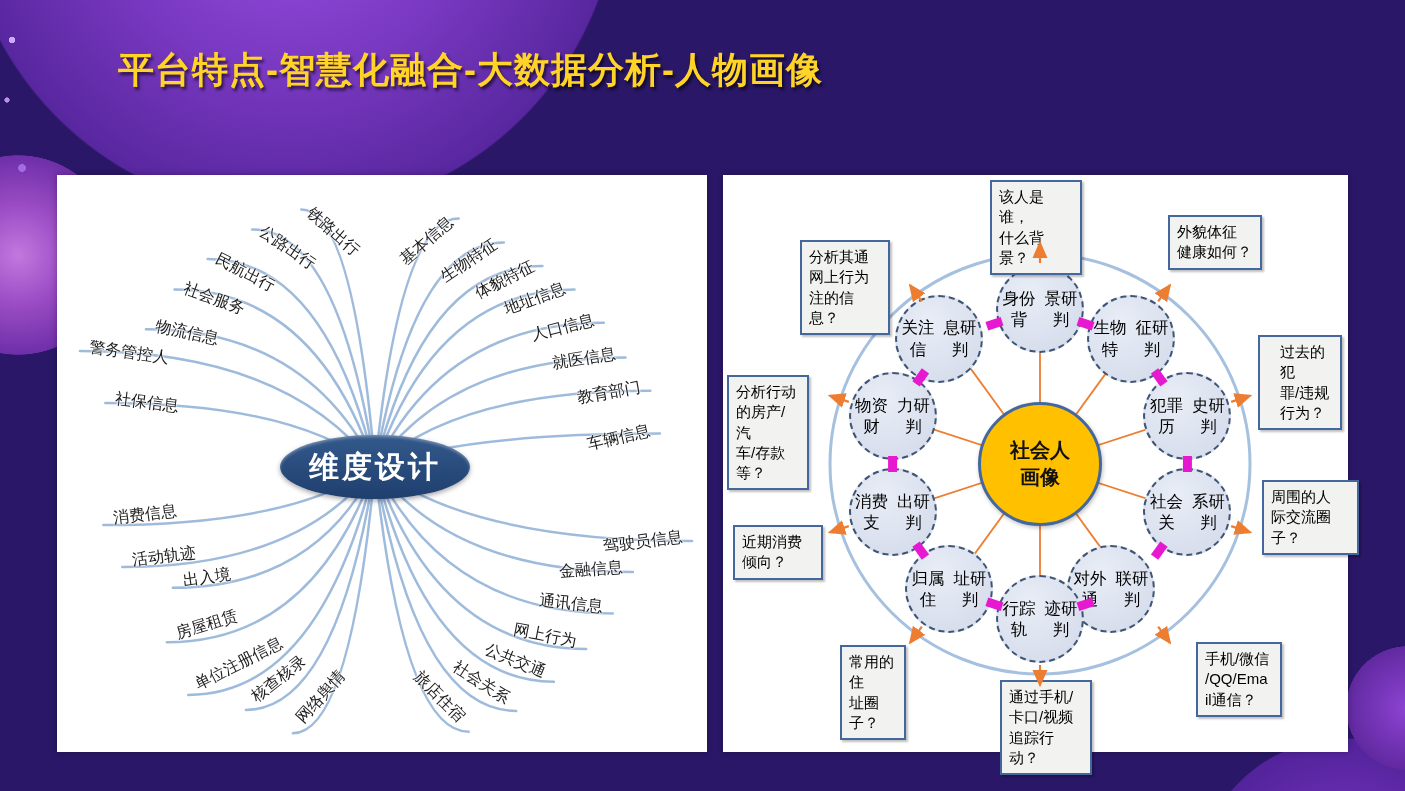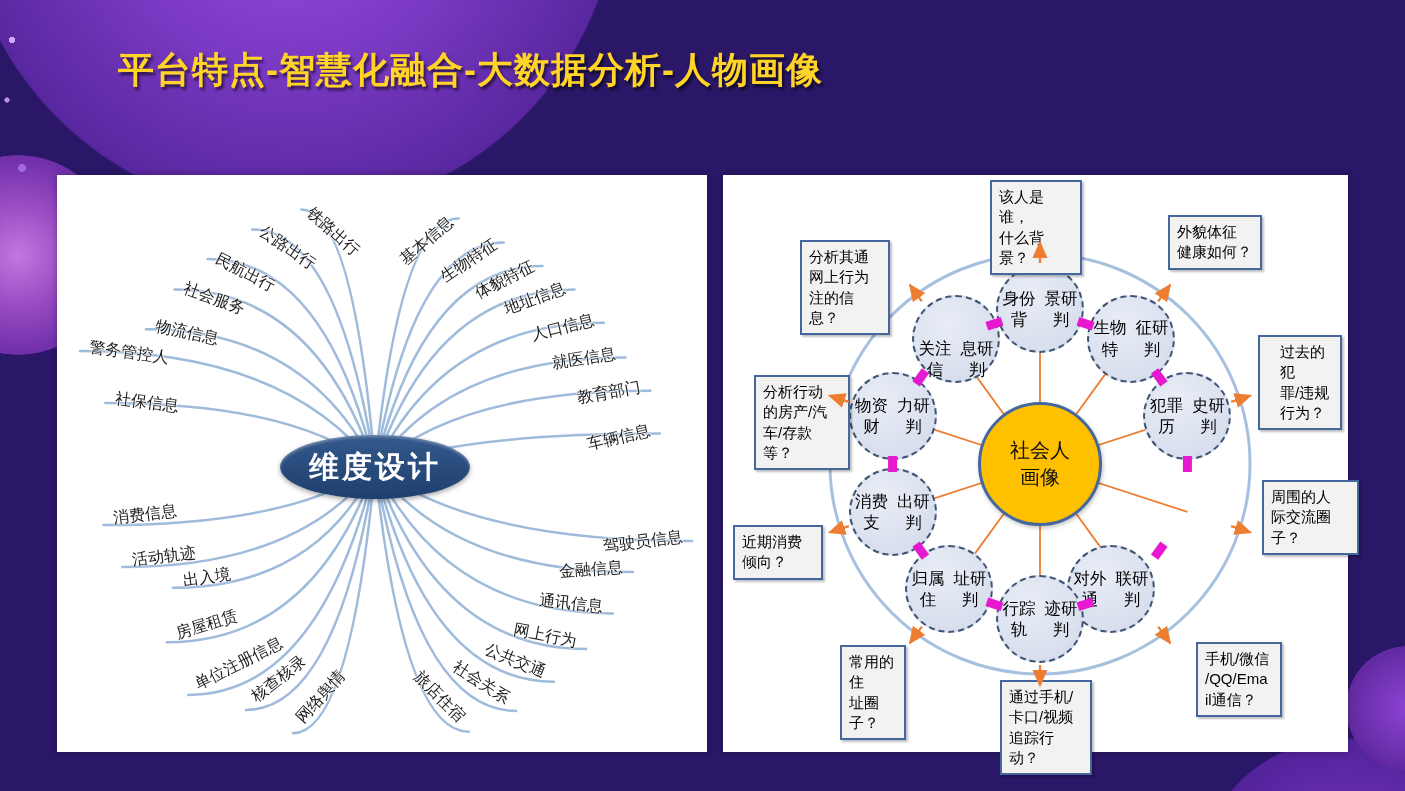--- a/index.html
+++ b/index.html
@@ -47,21 +47,21 @@
     position:absolute;width:88px;height:88px;border-radius:50%;box-sizing:border-box;
     background:radial-gradient(circle at 38% 30%, #e8edf6, #d2d9e9);
     border:2px dashed #3f5575;z-index:2;
     display:flex;flex-direction:row;align-items:center;justify-content:center;
     font-size:16.5px;color:#000;line-height:1.28;text-align:center;
   }
   .pt-center{
     position:absolute;left:255px;top:227px;width:124px;height:124px;border-radius:50%;
     box-sizing:border-box;background:#FFC000;border:3px solid #44689D;z-index:3;
     display:flex;flex-direction:column;align-items:center;justify-content:center;
-    font-size:20px;font-weight:normal;color:#111;line-height:1.35;text-align:left;
+    font-size:20px;font-weight:bold;color:#111;line-height:1.35;text-align:left;
     box-shadow:1px 2px 4px rgba(0,0,0,.25);
   }
   .callout{
     position:absolute;box-sizing:border-box;background:#f2f2f1;border:2px solid #44689D;
     padding:5px 7px;font-size:15px;line-height:1.35;color:#000;z-index:4;
     box-shadow:1.5px 1.5px 2px rgba(0,0,0,.25);
   }
 </style>
 </head>
 <body>
@@ -195,20 +195,24 @@
     </div>
     <div class="pt-node" style="left: 420.414px; top: 197.102px;">
       <span>犯罪历</span>
       <span>史研判</span>
     </div>
     <div class="callout" style="left: 535px; top: 160px; width: 84px; padding-left: 20px;">
       <div>过去的犯</div>
       <div>罪/违规</div>
       <div>行为？</div>
     </div>
+    <div class="pt-node" style="left: 420.414px; top: 292.898px;">
+      <span>社会关</span>
+      <span>系研判</span>
+    </div>
     <div class="callout" style="left: 539px; top: 305px; width: 97px;">
       <div>周围的人</div>
       <div>际交流圈</div>
       <div>子？</div>
     </div>
     <div class="pt-node" style="left: 344px; top: 370.398px;">
       <span>对外通</span>
       <span>联研判</span>
     </div>
     <div class="callout" style="left: 473px; top: 433px; width: 86px; margin-top: 34px;">
@@ -238,26 +242,26 @@
       <span>出研判</span>
     </div>
     <div class="callout" style="left: 10px; top: 350px; width: 90px;">
       <div>近期消费</div>
       <div>倾向？</div>
     </div>
     <div class="pt-node" style="left: 125.586px; top: 197.102px;">
       <span>物资财</span>
       <span>力研判</span>
     </div>
-    <div class="callout" style="left: 4px; top: 200px; width: 96px; margin-left: 27px;">
+    <div class="callout" style="left: 4px; top: 200px; width: 82px;">
       <div>分析行动</div>
       <div>的房产/汽</div>
       <div>车/存款等？</div>
     </div>
-    <div class="pt-node" style="left: 189px; top: 119.602px; align-items: flex-end;">
+    <div class="pt-node" style="left: 172px; top: 119.602px;">
       <span>关注信</span>
       <span>息研判</span>
     </div>
     <div class="callout" style="left: 77px; top: 65px; width: 90px;">
       <div>分析其通</div>
       <div>网上行为</div>
       <div>注的信息？</div>
     </div>
   </div>
 

